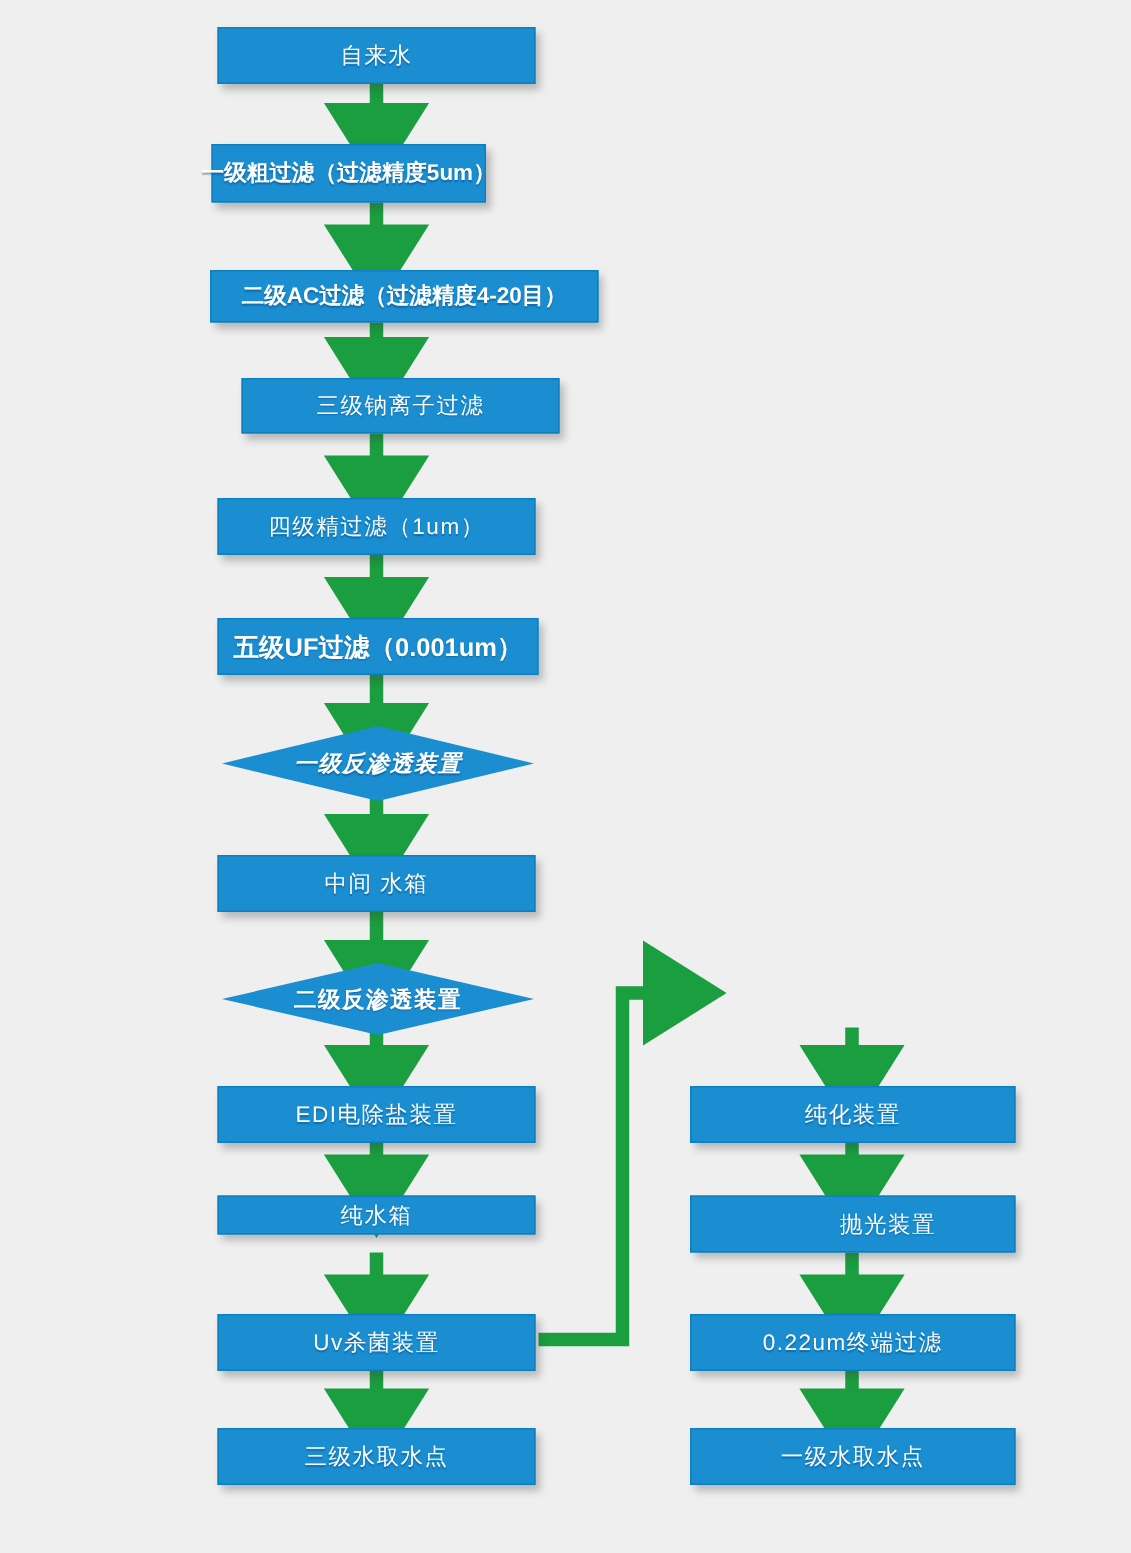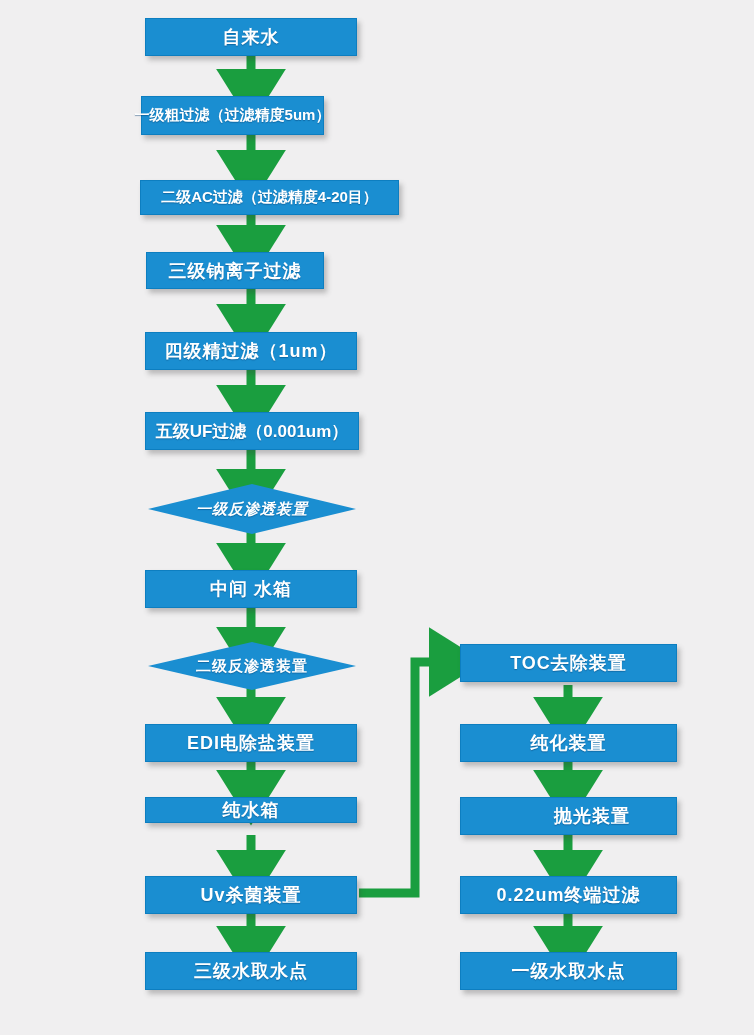--- a/index.html
+++ b/index.html
@@ -36,22 +36,22 @@
     color: #ffffff;
     text-align: center;
     letter-spacing: 1px;
     white-space: nowrap;
     z-index: 3;
   }
   .node.rect {
     background: #1a8ed1;
     border: 1px solid #0d7ec0;
     box-shadow: 3px 4px 5px rgba(60,60,60,0.30);
-    font-size: 18px;
-    font-weight: 700;
+    font-size: 15px;
+    font-weight: 400;
     text-shadow: 0 1px 1px rgba(0,60,110,0.45);
   }
   .node.rect.dense {
     font-size: 15px;
     letter-spacing: 0px;
     font-weight: 700;
   }
   .node.diamond {
     background: transparent;
     box-shadow: none;
@@ -118,21 +118,21 @@
   </div>
 
   <div class="node rect dense" style="left:141px; top:96px; width:183px; height:39px;">
     <span class="label">一级粗过滤（过滤精度5um）</span>
   </div>
 
   <div class="node rect dense" style="left:140px; top:180px; width:259px; height:35px;">
     <span class="label">二级AC过滤（过滤精度4-20目）</span>
   </div>
 
-  <div class="node rect" style="left:146px; top:252px; width:178px; height:37px;">
+  <div class="node rect" style="left:161px; top:252px; width:212px; height:37px;">
     <span class="label">三级钠离子过滤</span>
   </div>
 
   <div class="node rect" style="left:145px; top:332px; width:212px; height:38px;">
     <span class="label">四级精过滤（1um）</span>
   </div>
 
   <div class="node rect dense" style="left:145px; top:412px; width:214px; height:38px; font-size:17px;">
     <span class="label">五级UF过滤（0.001um）</span>
   </div>
@@ -160,23 +160,20 @@
   </div>
 
   <div class="node rect" style="left:145px; top:876px; width:212px; height:38px;">
     <span class="label">Uv杀菌装置</span>
   </div>
 
   <div class="node rect" style="left:145px; top:952px; width:212px; height:38px;">
     <span class="label">三级水取水点</span>
   </div>
 
-  <div class="node rect" style="left:460px; top:644px; width:217px; height:38px;">
-    <span class="label">TOC去除装置</span>
-  </div>
 
   <div class="node rect" style="left:460px; top:724px; width:217px; height:38px;">
     <span class="label">纯化装置</span>
   </div>
 
   <div class="node rect" style="left:460px; top:797px; width:217px; height:38px;padding-left:47px;">
     <span class="label">抛光装置</span>
   </div>
 
   <div class="node rect" style="left:460px; top:876px; width:217px; height:38px;">

